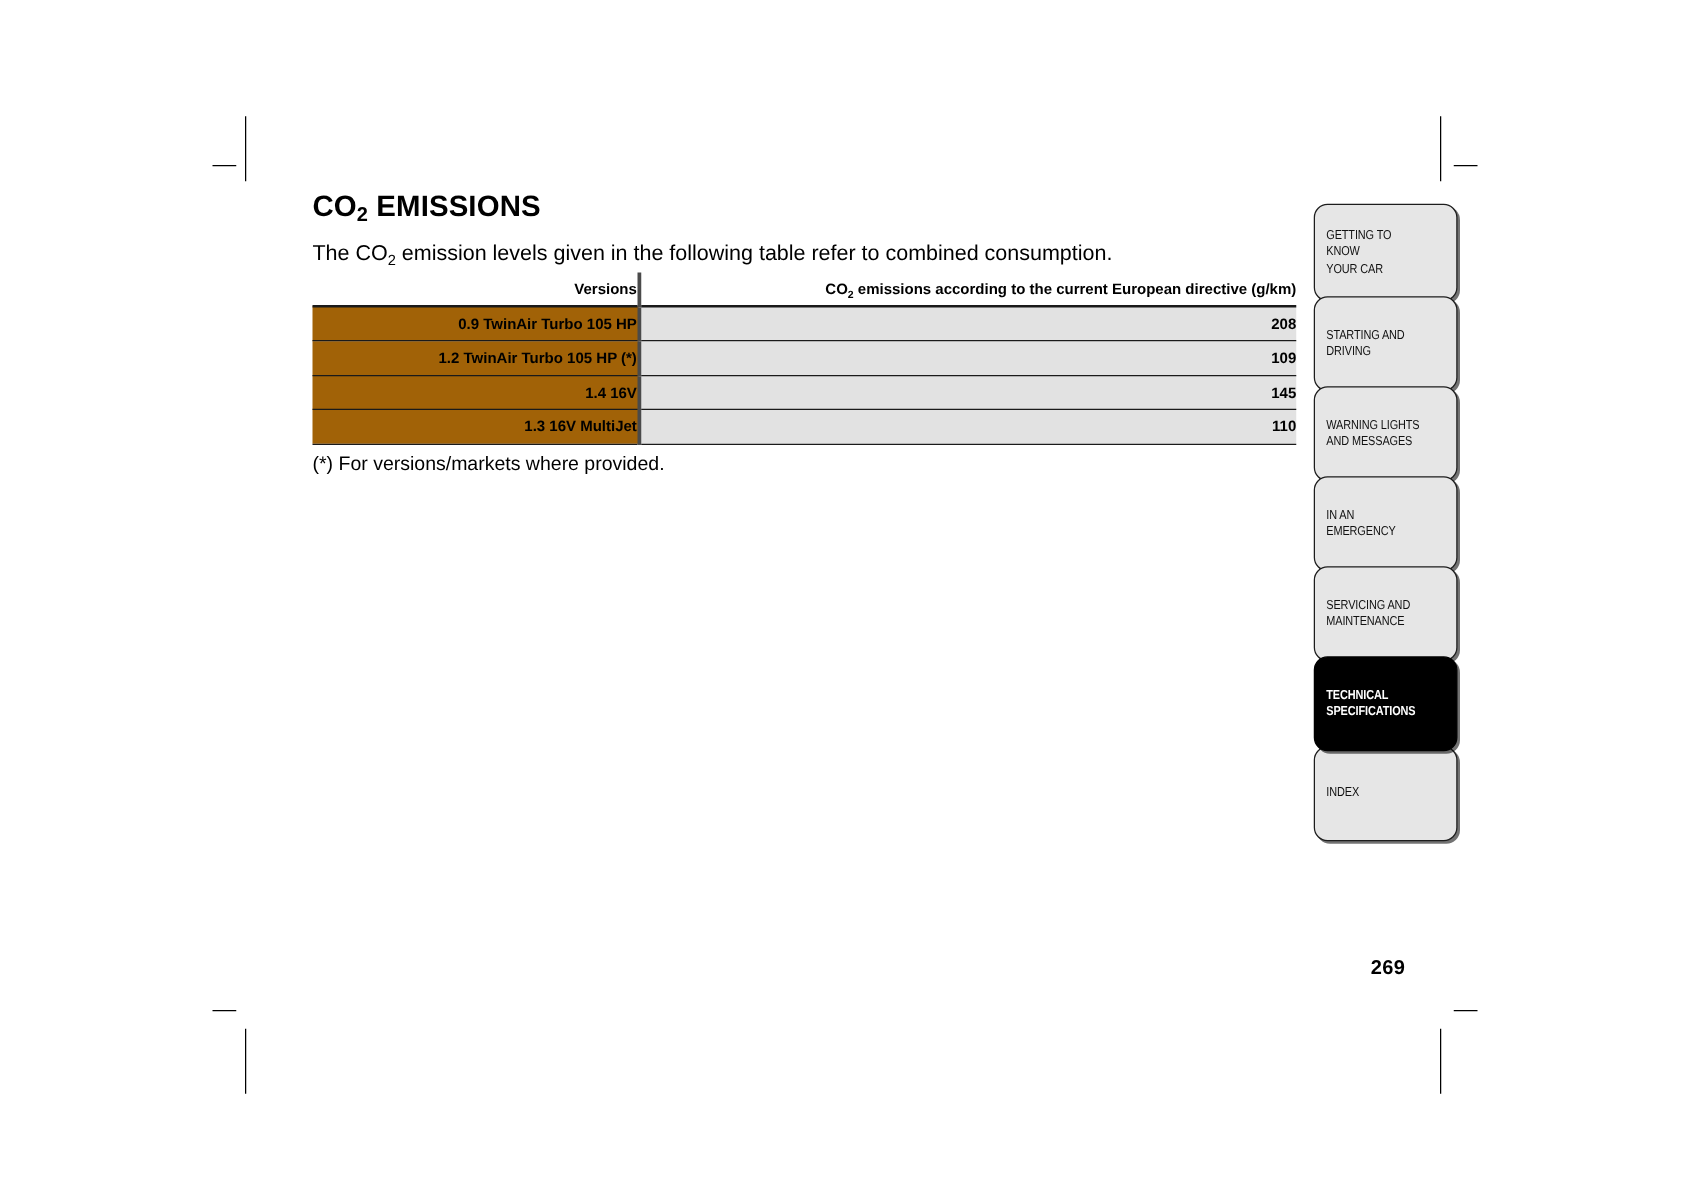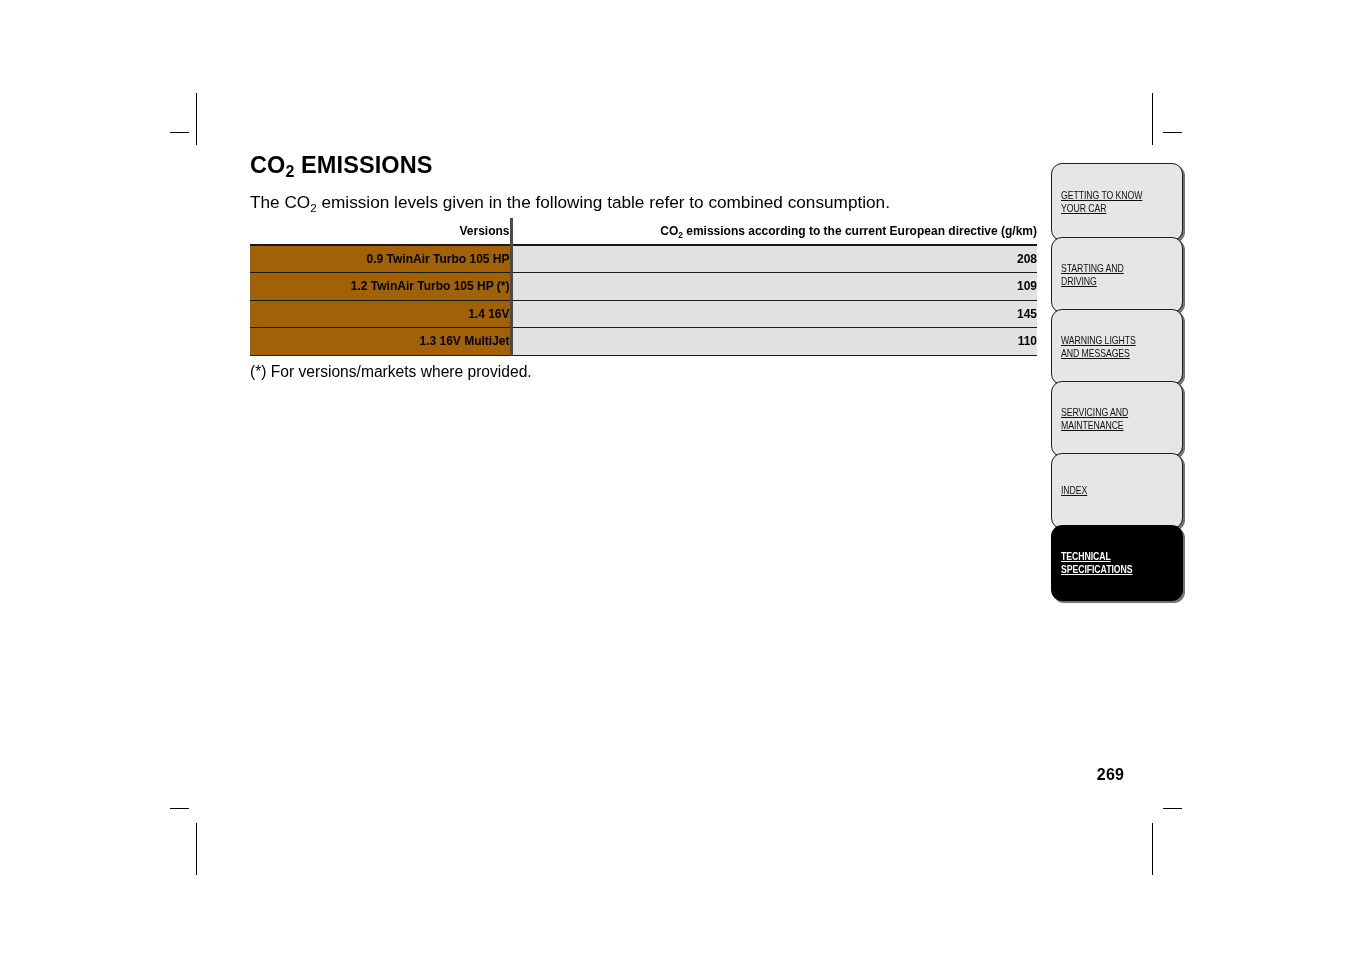--- a/index.html
+++ b/index.html
@@ -132,35 +132,34 @@
 
   
   .tabs {
     position: absolute;
     left: 1051px;
     top: 163px;
     width: 119px;
   }
   .tab {
     position: relative;
-    width: 132px;
+    width: 115px;
     box-sizing: border-box;
     background: #e6e6e6;
     border: 1.4px solid #1d1d1d;
     border-radius: 11px;
     margin-bottom: -4px;
     padding: 12px 9px;
     display: flex;
     align-items: center;
     box-shadow: 2px 2px 0 rgba(0,0,0,0.55);
     font-size: 10.4px;
     line-height: 1.28;
     letter-spacing: -0.1px;
     color: #111;
-    text-decoration: underline;
   }
   .tab .tab-label {
     display: block;
     transform: scaleX(0.84);
     transform-origin: left center;
     width: 118%;
     white-space: pre-line;
   }
   .tab.active {
     background: #000000;
@@ -242,25 +241,28 @@
   </div>
   <div class="tab h-std">
     <span class="tab-label">STARTING AND
 DRIVING</span>
   </div>
   <div class="tab h-std">
     <span class="tab-label">WARNING LIGHTS
 AND MESSAGES</span>
   </div>
   <div class="tab h-std">
+    <span class="tab-label">IN AN EMERGENCY</span>
+  </div>
+  <div class="tab h-std">
     <span class="tab-label">SERVICING AND
 MAINTENANCE</span>
-  </div>
-  <div class="tab h-std">
-    <span class="tab-label">INDEX</span>
   </div>
   <div class="tab h-std active">
     <span class="tab-label">TECHNICAL
 SPECIFICATIONS</span>
   </div>
+  <div class="tab h-std">
+    <span class="tab-label">INDEX</span>
+  </div>
 </div>
 
 <div class="page-number">269</div>
 
 </body></html>

